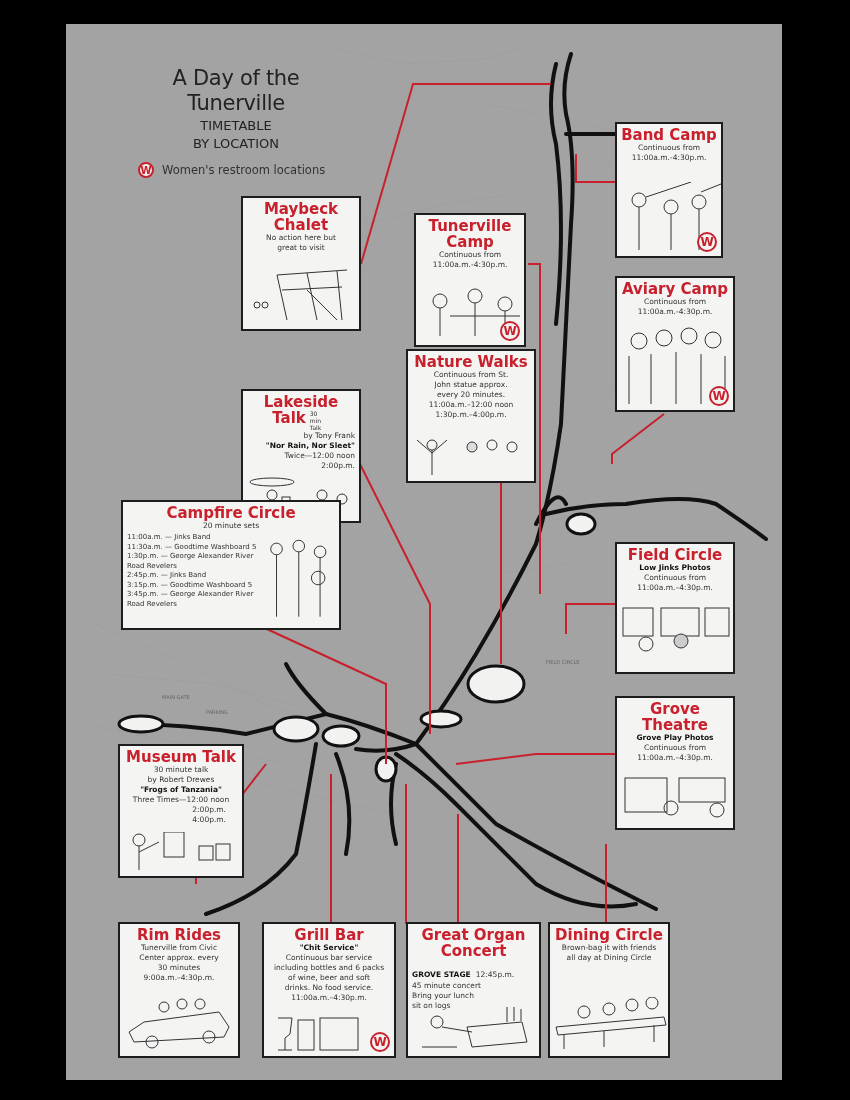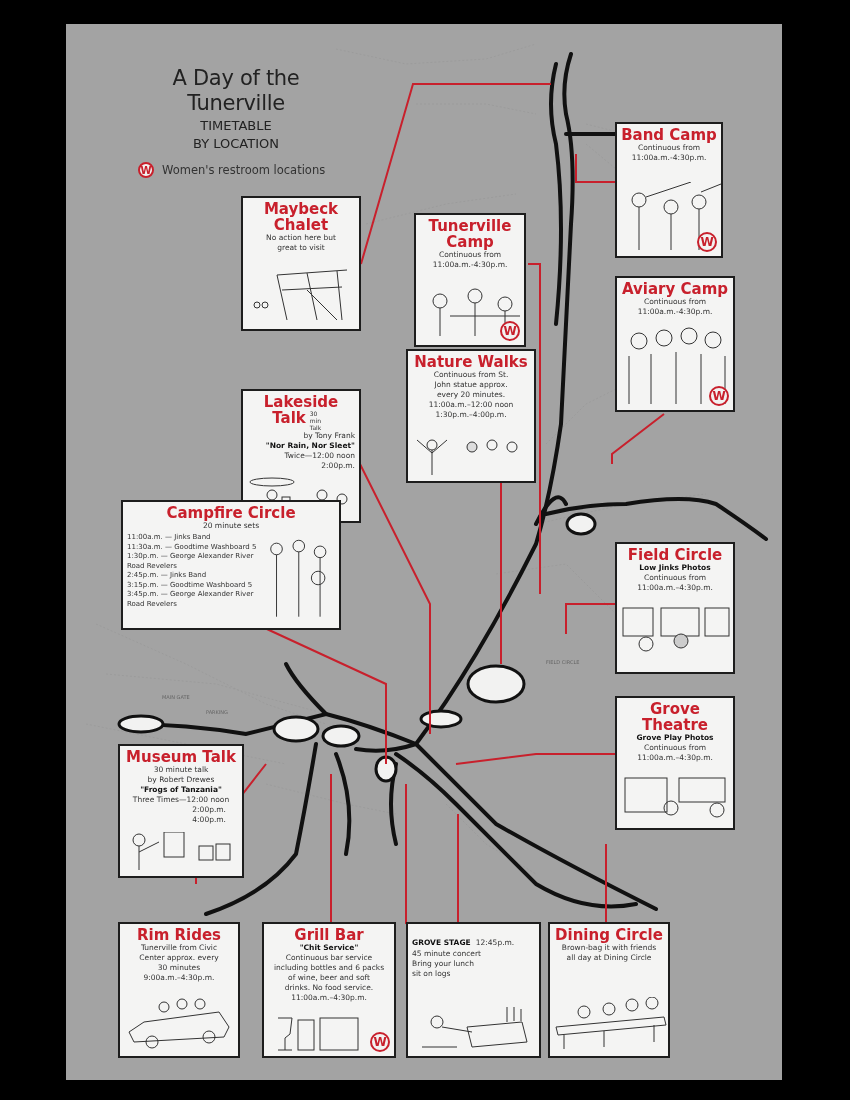--- a/index.html
+++ b/index.html
@@ -278,20 +278,21 @@
     <div class="t">11:00a.m.–4:30p.m.</div>
     <svg class="art" height="36" viewBox="0 0 126 36">
         <path d="M10 2 L24 2 L22 18 L17 22 L17 34 L10 34 M17 34 L24 34" fill="none" stroke="#333"></path>
         <rect x="30" y="4" width="16" height="30" fill="none" stroke="#333"></rect>
         <rect x="52" y="2" width="38" height="32" fill="none" stroke="#333"></rect>
       </svg>
     <span class="w-badge">W</span>
   </div>
 
   <div class="box" style="left:340px;top:898px;width:135px;height:136px;">
+    <div class="h">Great Organ Concert</div>
     <div style="text-align:left;margin-top:3px;">
       <span class="b">GROVE STAGE</span>
       <span class="t">12:45p.m.</span>
     </div>
     <div class="t" style="text-align:left;">45 minute concert</div>
     <div class="t" style="text-align:left;">Bring your lunch</div>
     <div class="t" style="text-align:left;">sit on logs</div>
     <svg class="art" height="45" viewBox="0 0 127 45">
         <circle cx="25" cy="15" r="6" fill="none" stroke="#333"></circle>
         <path d="M10 40 L45 40 M30 20 L60 25" stroke="#333" fill="none"></path>

